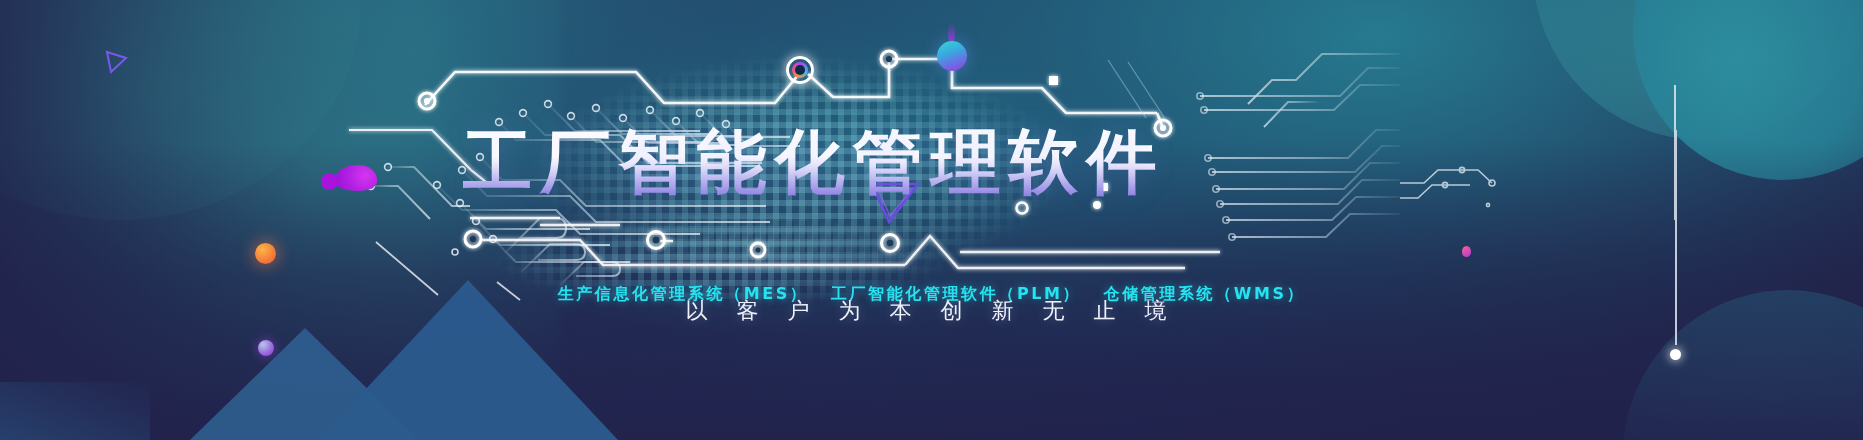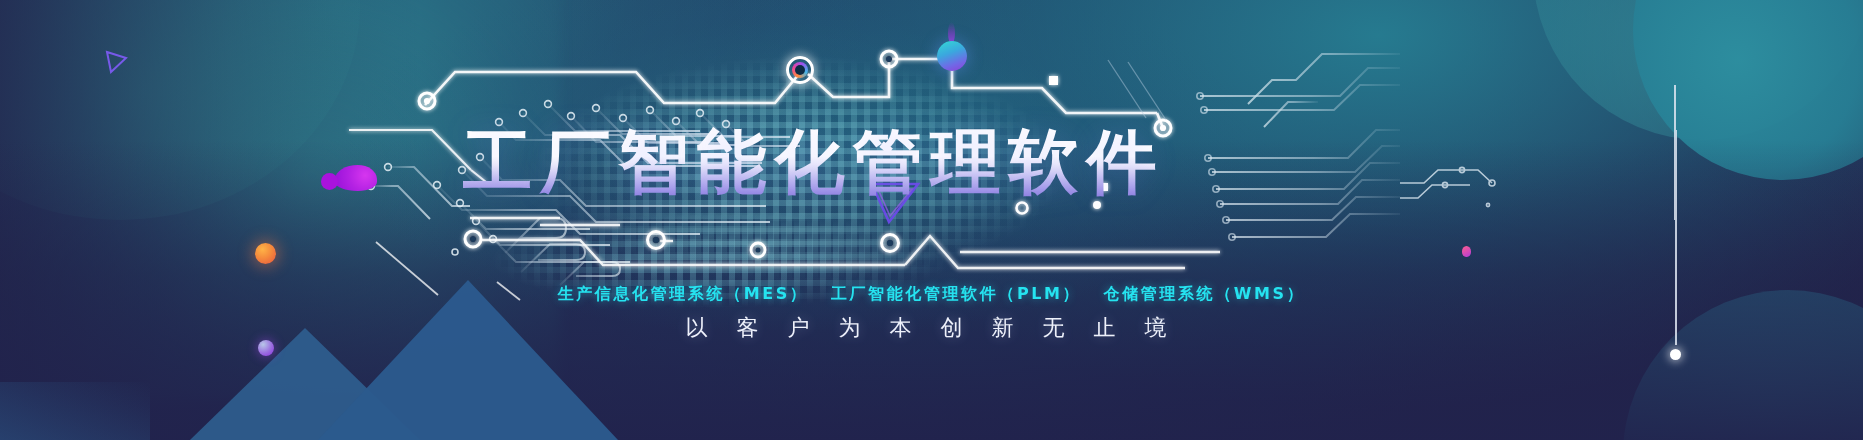--- a/index.html
+++ b/index.html
@@ -203,21 +203,21 @@
     display:inline-block;
     font-family:"DejaVu Sans", sans-serif;
     font-size:16px;
     font-weight:bold;
     letter-spacing:2.6px;
     color:#25e3f0;
     text-shadow:0 0 9px rgba(37,227,240,.45);
     margin:12px 9px;
   }
   .tagline {
-    position:absolute; left:0; top:313px; width:1863px;
+    position:absolute; left:0; top:296px; width:1863px;
     text-align:center;
   }
   #tagline-text {
     display:inline-block;
     font-family:"DejaVu Sans", sans-serif;
     font-size:22px;
     letter-spacing:11px;
     color:#eef1fb;
     text-shadow:0 0 12px rgba(200,215,255,.30);
   }

